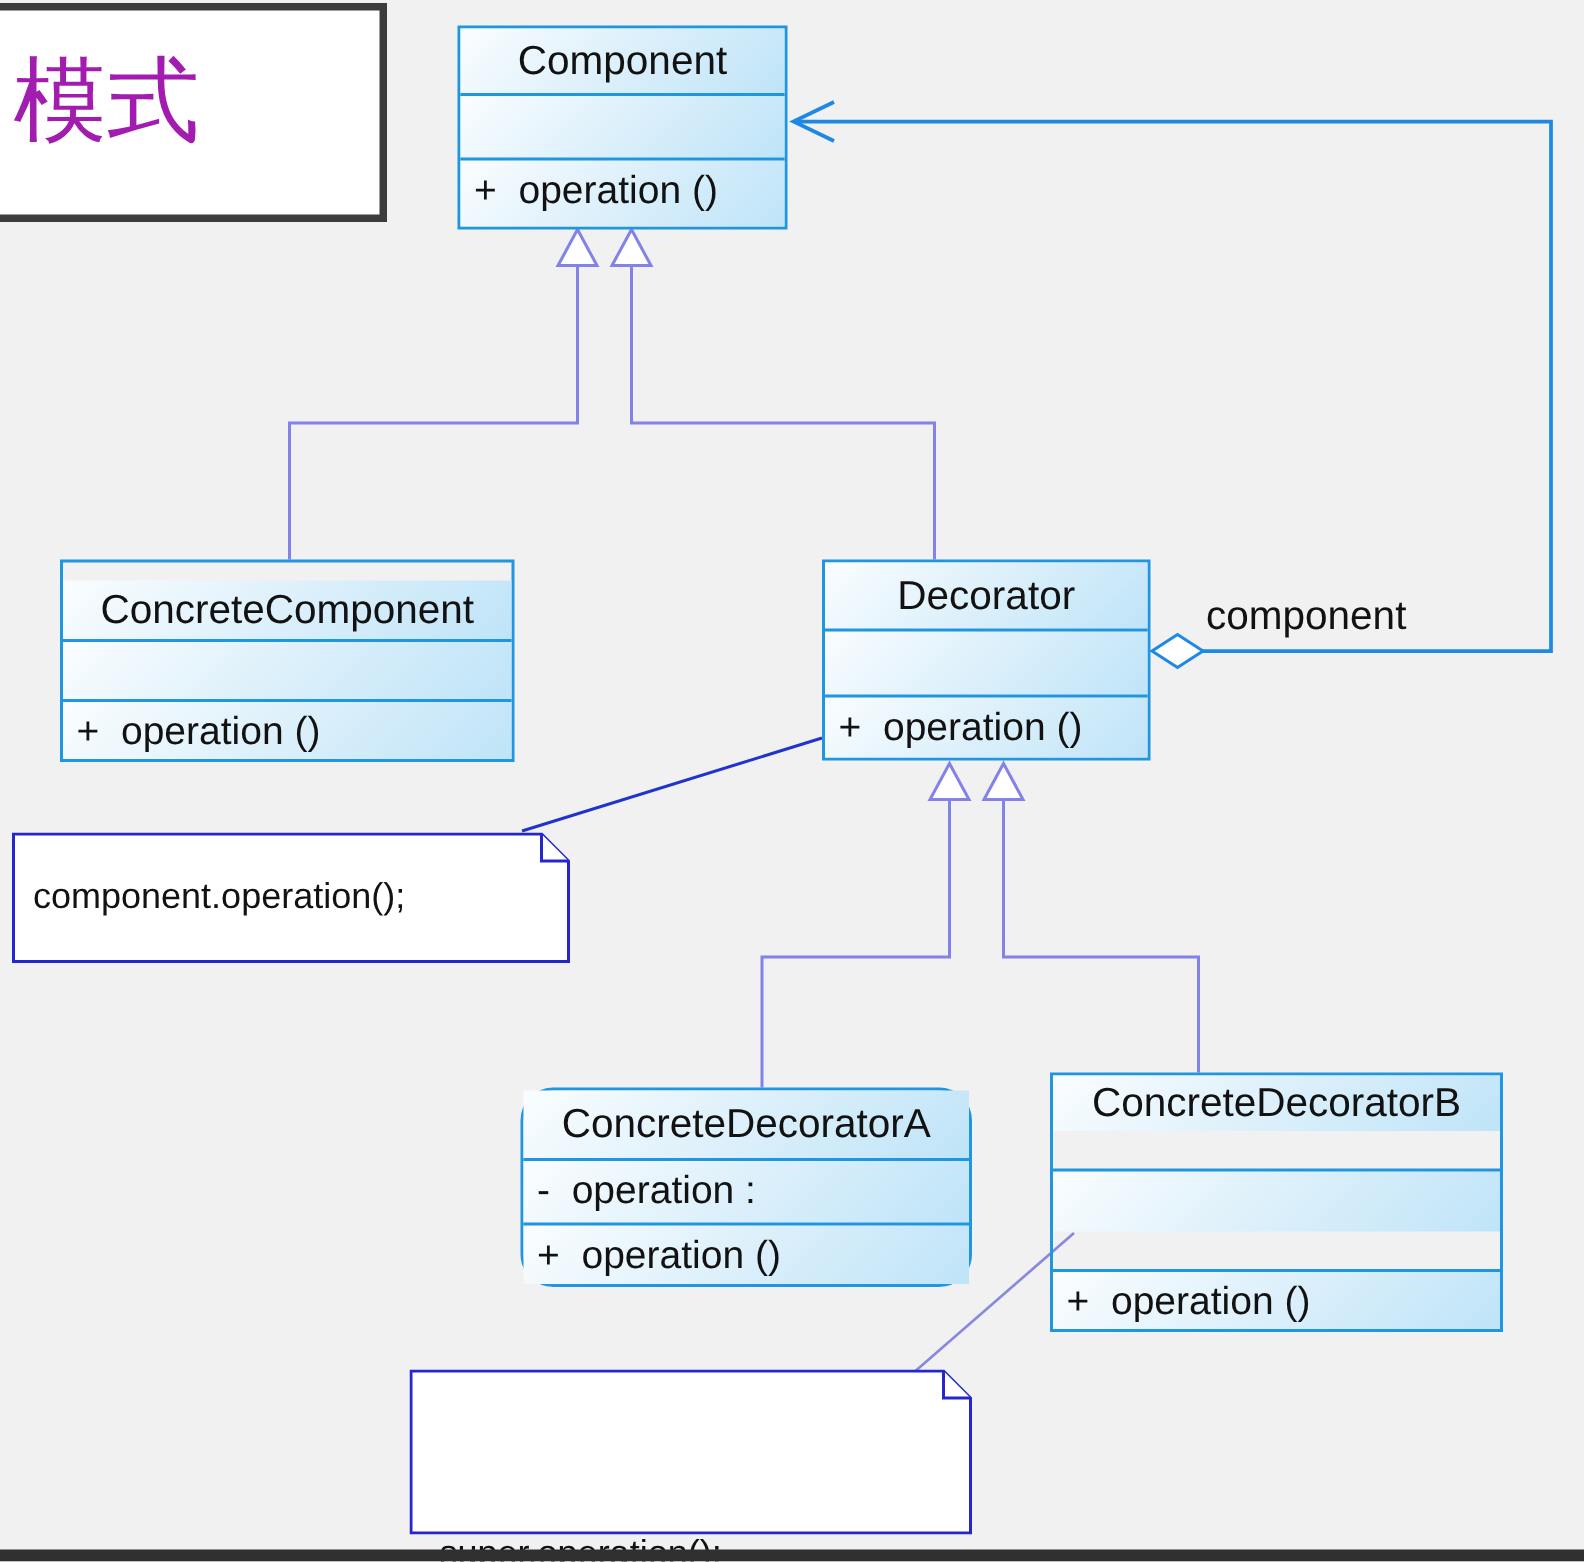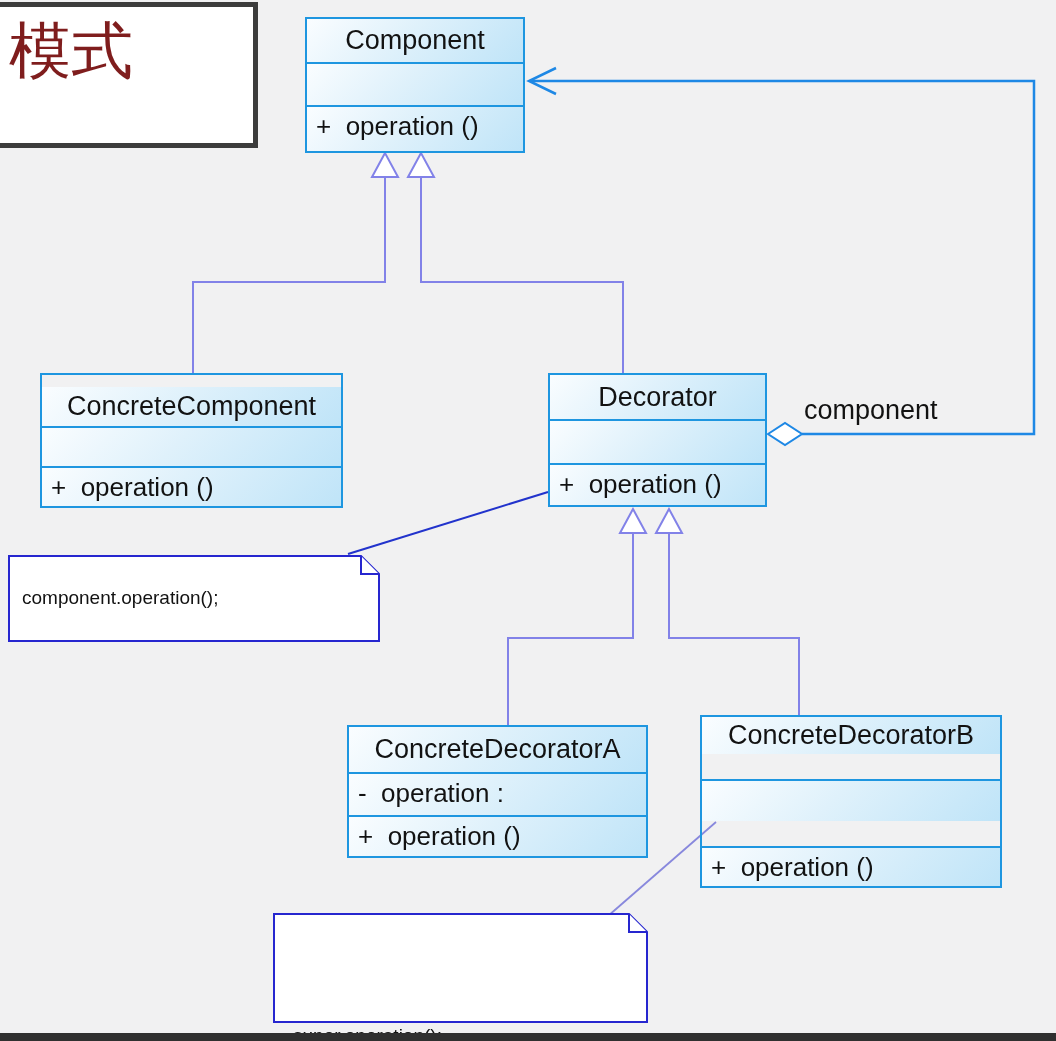--- a/index.html
+++ b/index.html
@@ -25,32 +25,32 @@
   .cmp.rows{
     display:flex;flex-direction:column;justify-content:flex-start;
     font-size:26px;padding-left:9px;white-space:pre;
   }
   .cmp.rows .row{line-height:38px;}
   .cmp.grow{flex:1 1 auto;}
   
   .note{position:absolute;z-index:2;}
   .note svg{position:absolute;left:0;top:0;}
   .note .note-text{
-    position:absolute;left:14px;z-index:1;font-size:19px;white-space:pre;line-height:38px;
+    position:absolute;left:14px;z-index:1;font-size:24px;white-space:pre;line-height:38px;
   }
   
   .edge-label{position:absolute;z-index:2;font-size:27px;}
   
   .title-box{
     position:absolute;z-index:2;background:#ffffff;border:5px solid #3c3c3c;
     box-sizing:border-box;
   }
   .title-box .title-text{
-    position:absolute;left:246px;top:9px;font-size:62px;line-height:1.15;
-    font-family:"Liberation Serif","DejaVu Serif",serif;color:#7f1d1d;white-space:pre;
+    position:absolute;left:246px;top:26px;font-size:62px;line-height:1.15;
+    font-family:"Liberation Serif","DejaVu Serif",serif;color:#a21caf;white-space:pre;
   }
   .bottom-rule{position:absolute;z-index:3;left:0;top:1033px;width:1056px;height:8px;background:#303030;}
 </style>
 </head>
 <body>
 
 <div class="canvas">
 
   <svg class="overlay" width="1056" height="1041" viewBox="0 0 1056 1041">
 
@@ -107,21 +107,21 @@
   <div class="uml-class" style="left:548px;top:373px;width:219px;height:134px;">
     <div class="cmp name" style="height:44px;">Decorator</div>
     <div class="cmp rows" style="height:44px;"></div>
     <div class="cmp rows grow">
       <div class="row">+  operation ()</div>
     </div>
   </div>
 
   <div class="edge-label" style="left:804px;top:395px;">component</div>
 
-  <div class="uml-class" style="left:347px;top:725px;width:301px;height:133px;">
+  <div class="uml-class" style="left:347px;top:725px;width:301px;height:133px;border-radius:22px;">
     <div class="cmp name" style="height:45px;">ConcreteDecoratorA</div>
     <div class="cmp rows" style="height:43px;">
       <div class="row">-  operation :</div>
     </div>
     <div class="cmp rows grow">
       <div class="row">+  operation ()</div>
     </div>
   </div>
 
   <div class="uml-class" style="left:700px;top:715px;width:302px;height:173px;gap:25px;">

